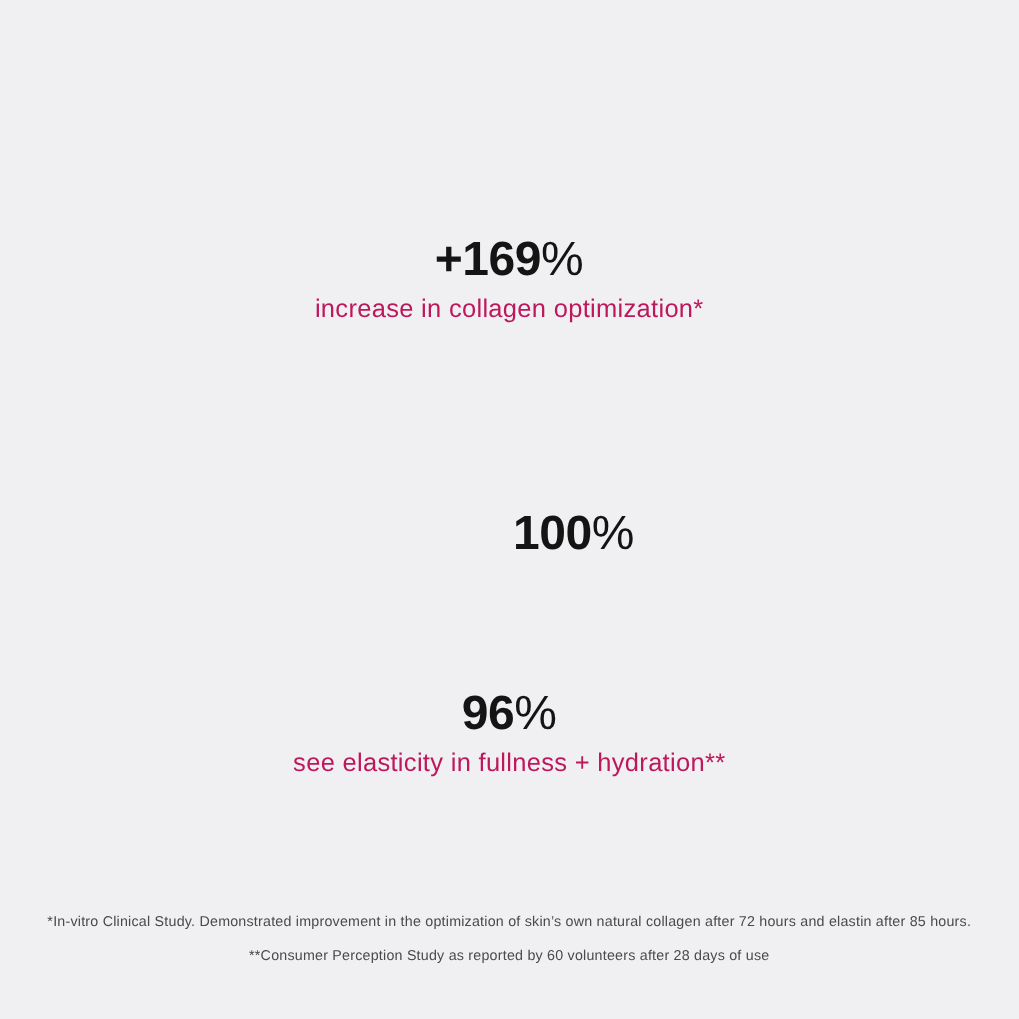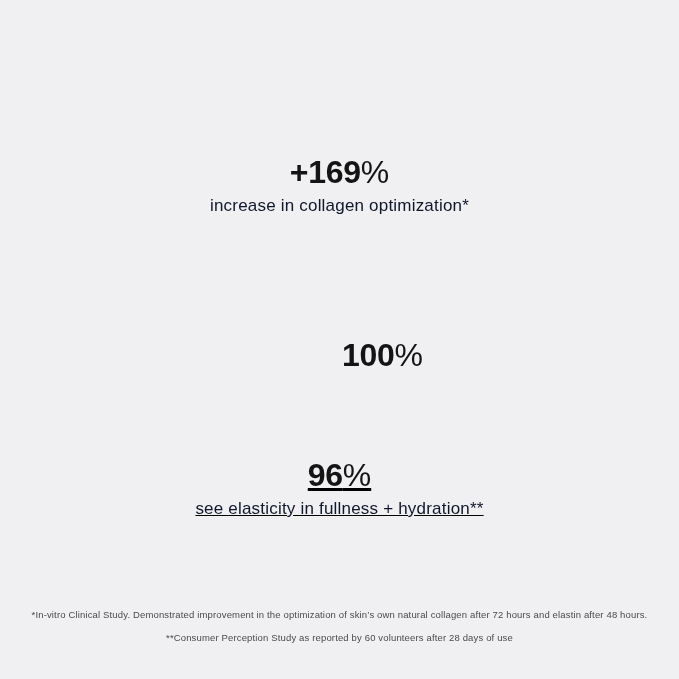--- a/index.html
+++ b/index.html
@@ -33,21 +33,21 @@
   }
   .stat-number .pct {
     font-weight: 400;
     letter-spacing: 0;
   }
   .stat-label {
     margin-top: 5px;
     font-size: 17px;
     line-height: 22px;
     font-weight: 400;
-    color: #0f172a;
+    color: #be185d;
     letter-spacing: 0.2px;
   }
   .footnotes {
     position: absolute;
     left: 0;
     top: 608px;
     width: 100%;
     text-align: center;
   }
   .footnote {
@@ -57,21 +57,21 @@
     font-weight: 400;
     color: #4a4a4a;
     letter-spacing: 0.15px;
   }
   .footnote + .footnote {
     margin-top: 10px;
   }
   #stat-1 { top: 154px; }
   #stat-2 { top: 255px; }
   #stat-3 { top: 337px; padding-left: 43px; }
-  #stat-4 { top: 457px; text-decoration: underline; }
+  #stat-4 { top: 457px; }
 </style>
 </head>
 <body>
 
 <div class="canvas">
 
   <div class="stat-block" id="stat-1">
     <div class="stat-number"><span>+169</span><span class="pct">%</span></div>
     <div class="stat-label">increase in collagen optimization*</div>
   </div>
@@ -80,17 +80,17 @@
   <div class="stat-block" id="stat-3">
     <div class="stat-number"><span>100</span><span class="pct">%</span></div>
   </div>
 
   <div class="stat-block" id="stat-4">
     <div class="stat-number"><span>96</span><span class="pct">%</span></div>
     <div class="stat-label">see elasticity in fullness + hydration**</div>
   </div>
 
   <div class="footnotes">
-    <p class="footnote">*In-vitro Clinical Study. Demonstrated improvement in the optimization of skin’s own natural collagen after 72 hours and elastin after 48 hours.</p>
+    <p class="footnote">*In-vitro Clinical Study. Demonstrated improvement in the optimization of skin’s own natural collagen after 72 hours and elastin after 85 hours.</p>
     <p class="footnote">**Consumer Perception Study as reported by 60 volunteers after 28 days of use</p>
   </div>
 
 </div>
 
 </body></html>

